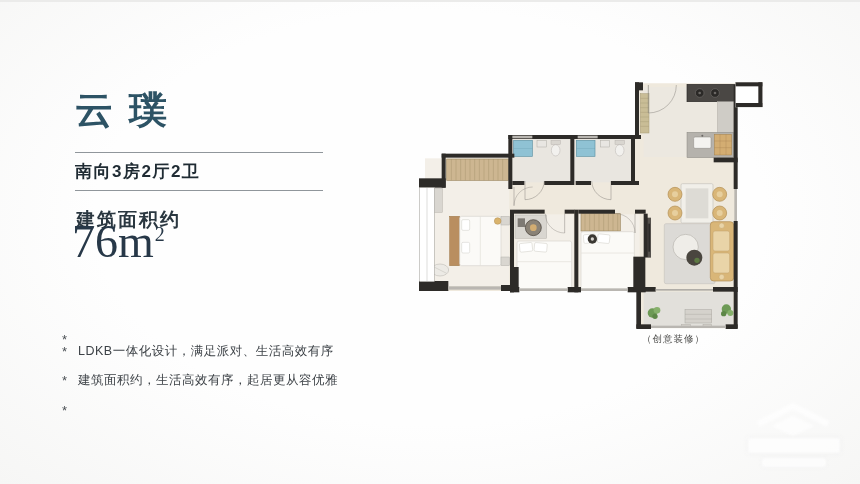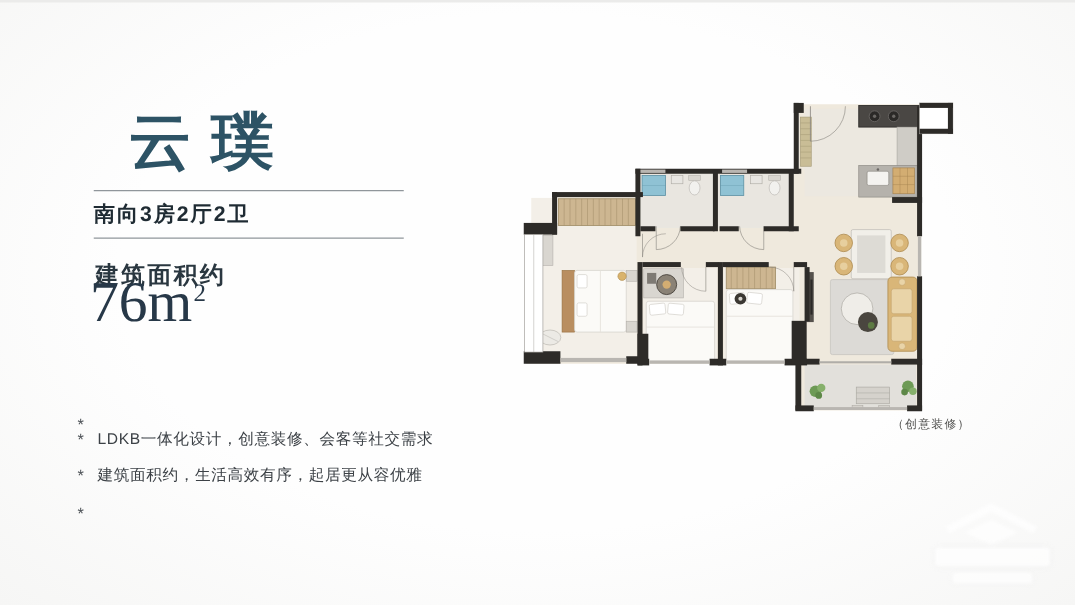--- a/index.html
+++ b/index.html
@@ -10,23 +10,23 @@
   }
   .stage{
     position:relative;width:860px;height:484px;
     background:radial-gradient(ellipse at 50% 45%, #fefefe 55%, #f6f6f5 100%);
   }
   .top-edge{position:absolute;left:0;top:0;width:860px;height:2px;background:#ebebea;}
 
   
   .title{
     position:absolute;left:75px;top:90px;
-    font-family:Liberation Mono, monospace;
-    font-size:50px;font-weight:700;letter-spacing:16px;
-    color:#2d5365;line-height:1.1;margin-left:28px;
+    font-family:Liberation Serif, serif;
+    font-size:38px;font-weight:700;letter-spacing:16px;
+    color:#2d5365;line-height:1.1;
   }
   .rule{position:absolute;left:75px;width:248px;height:0;border-top:1.5px solid #90969b;}
   .rule1{top:152px;}
   .rule2{top:190px;}
   .subtitle{
     position:absolute;left:75px;top:160px;
     font-size:17px;font-weight:700;color:#1f2b33;letter-spacing:1.5px;
   }
   .area-label{
     position:absolute;left:76px;top:207px;
@@ -42,21 +42,21 @@
   .features{position:absolute;left:62px;top:330px;width:330px;}
   .feature{
     position:relative;padding-left:16px;margin-bottom:11.5px;
     font-size:12.5px;color:#3c4146;letter-spacing:0.5px;line-height:1.45;
   }
   .feature .mark{position:absolute;left:0;top:1px;color:#4a4f54;font-size:13px;}
 
   
   .plan{position:absolute;left:415px;top:75px;width:360px;height:280px;}
   .plan-caption{
-    position:absolute;left:660px;top:333px;width:170px;text-align:center;
+    position:absolute;left:642px;top:333px;width:170px;text-align:left;
     font-size:9.5px;color:#4e4e4c;letter-spacing:1px;
   }
 
   
   .watermark{
     position:absolute;right:8px;bottom:10px;width:118px;height:74px;
     opacity:0.75;filter:blur(1.2px);pointer-events:none;
   }
   .wm-bar1{position:absolute;left:14px;top:38px;width:92px;height:15px;border-radius:3px;
     background:rgba(255,255,255,0.95);box-shadow:0 0 4px rgba(220,220,223,0.55);}
@@ -72,21 +72,21 @@
 
   <div class="title">云璞</div>
   <div class="rule rule1"></div>
   <div class="subtitle">南向3房2厅2卫</div>
   <div class="rule rule2"></div>
   <div class="area-label">建筑面积约</div>
   <div class="area-value"><span>76</span><span>m</span><sup>2</sup></div>
 
   <div class="features">
     <div class="feature"><span class="mark">*</span></div>
-    <div class="feature"><span class="mark">*</span><span>LDKB一体化设计，创意装修、会客等社交需求</span></div>
+    <div class="feature"><span class="mark">*</span><span>LDKB一体化设计，满足派对、生活高效有序</span></div>
     <div class="feature"><span class="mark">*</span><span>建筑面积约，生活高效有序，起居更从容优雅</span></div>
     <div class="feature"><span class="mark">*</span></div>
   </div>
 
   <svg class="plan" viewBox="0 0 1080 840">
 
     <polygon points="285,185 672,185 672,25 966,25 966,760 676,760 676,648 18,648 18,338 80,338 80,248 292,248 292,185" fill="#efe9dd"></polygon>
 
     <g>
       <rect x="292" y="192" width="368" height="130" fill="#e9e6e0"></rect>

